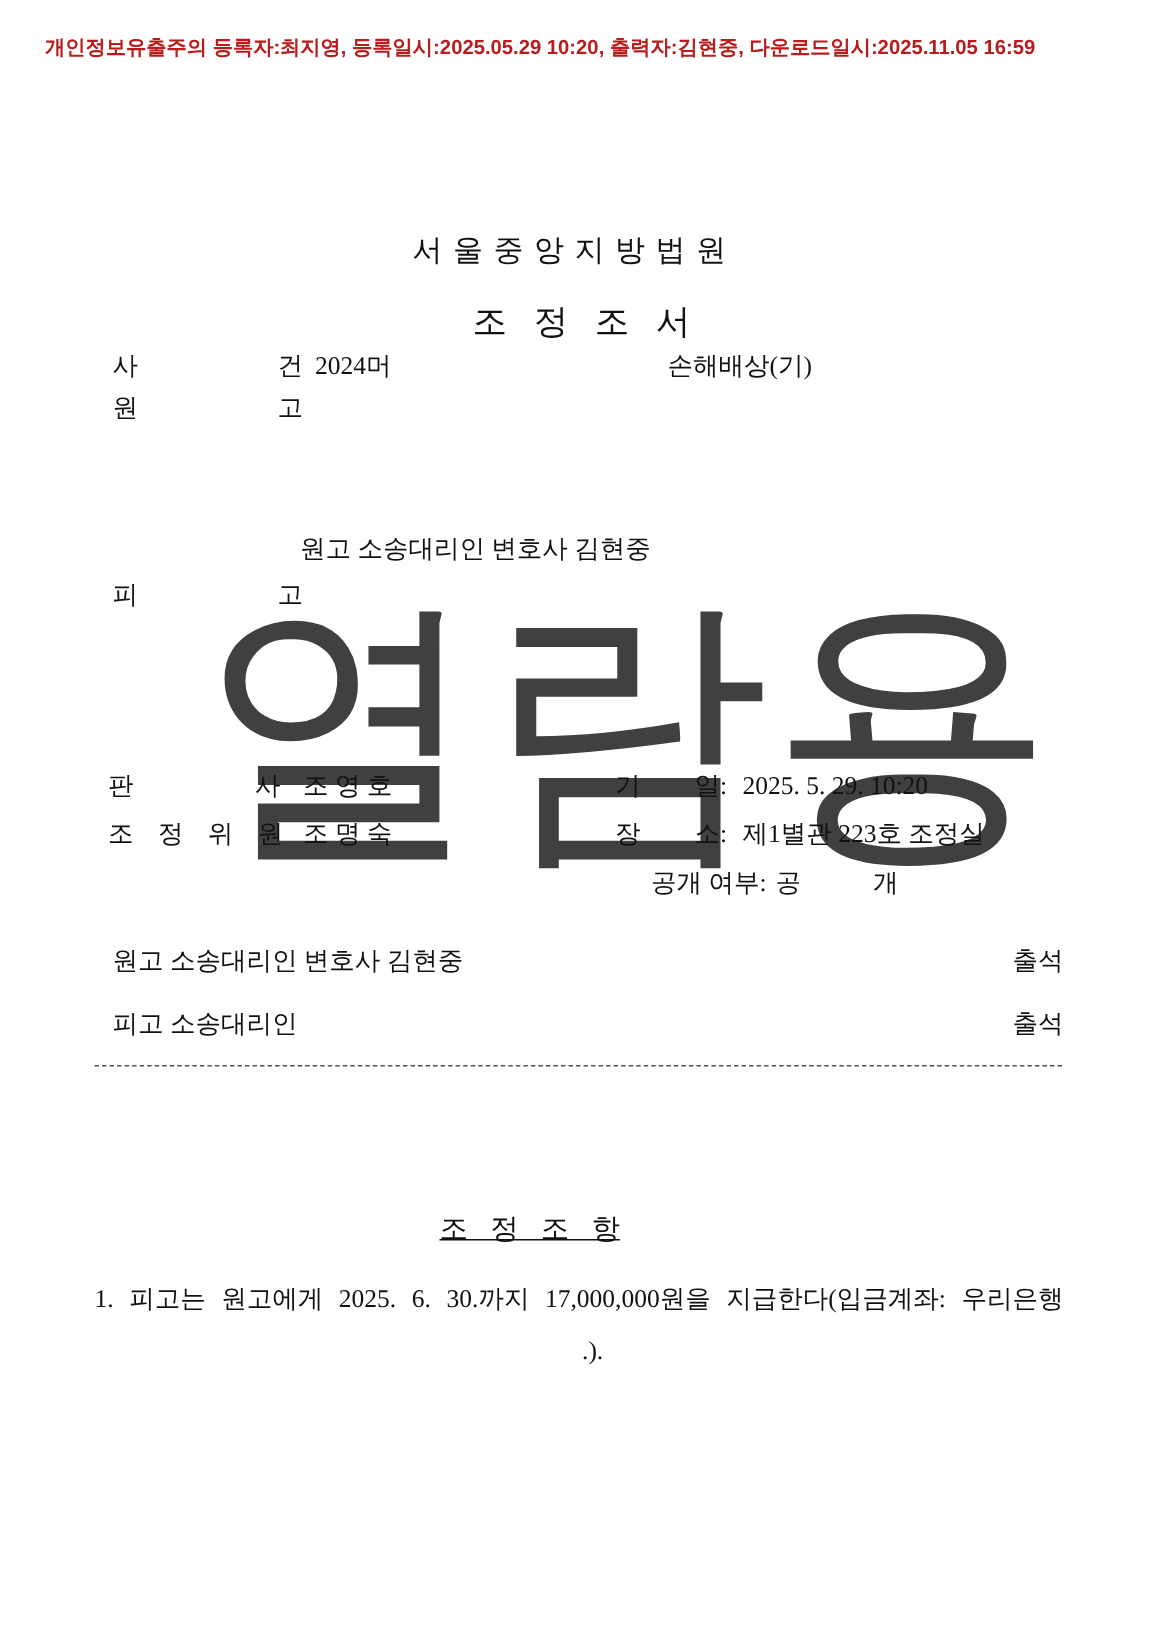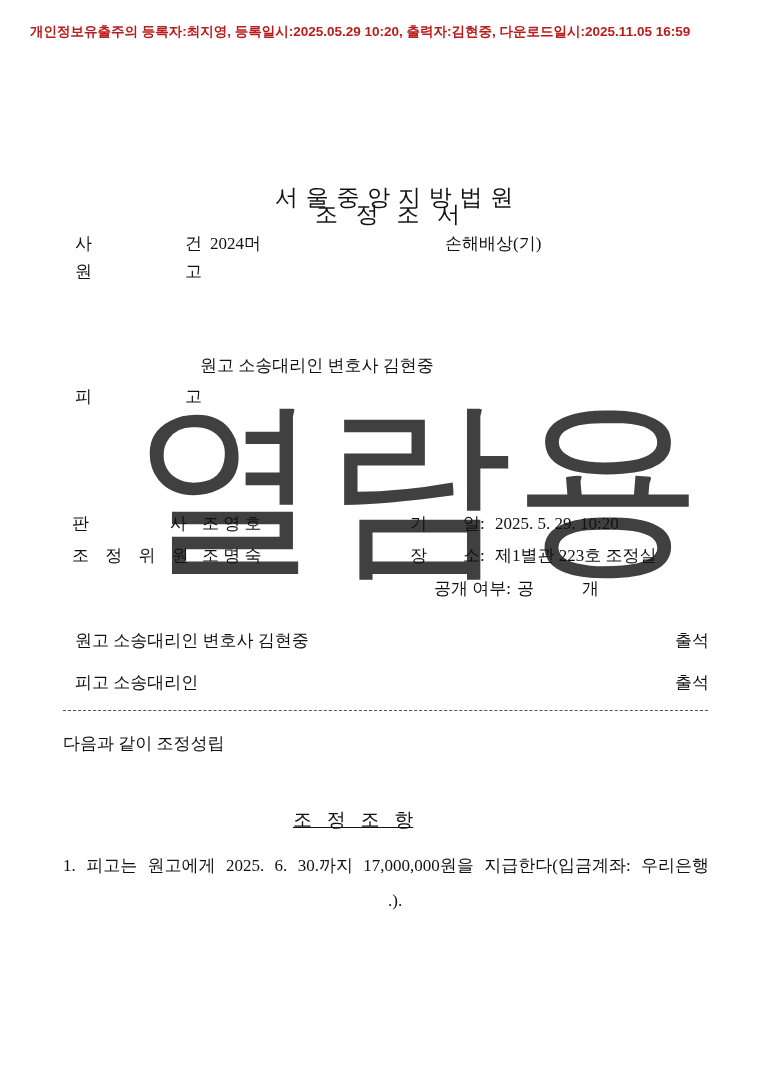--- a/index.html
+++ b/index.html
@@ -23,21 +23,21 @@
   }
   .watermark {
     font-size: 190px;
     line-height: 1;
     color: #ececec;
     letter-spacing: 0px;
     z-index: 0;
     user-select: none;
   }
   .t { font-size: 17px; line-height: 1.35; z-index: 2; }
-  .court-title { font-size: 23px; letter-spacing: 1px; margin-top: 28px; }
+  .court-title { font-size: 20px; letter-spacing: 1px; }
   .doc-title { font-size: 23px; word-spacing: 12px; }
   .sec-heading { font-size: 19px; word-spacing: 10px; text-decoration: underline; }
   .mediator-label { word-spacing: 12px; text-align: center; }
   .dashline {
     border-top: 1.5px dashed #555;
     height: 0;
     z-index: 2;
   }
   .item-line {
     width: 646px;
@@ -90,20 +90,19 @@
   <div class="abs t" style="left:517px; top:578px;">공</div>
   <div class="abs t" style="left:582px; top:578px;">개</div>
 
   <div class="abs t" style="left:75px;  top:630px;">원고 소송대리인 변호사 김현중</div>
   <div class="abs t" style="left:675px; top:630px;">출석</div>
   <div class="abs t" style="left:75px;  top:672px;">피고 소송대리인</div>
   <div class="abs t" style="left:675px; top:672px;">출석</div>
 
   <div class="abs dashline" style="left:63px; top:710px; width:645px;"></div>
 
-  <div class="abs t" style="left:63px; top:733px;">다음과 같이 조정성립</div>
 
   <div class="abs t sec-heading" style="left:293px; top:807px;">조 정 조 항</div>
 
   <div class="abs t item-line" style="left:63px; top:855px;">1. 피고는 원고에게 2025. 6. 30.까지 17,000,000원을 지급한다(입금계좌: 우리은행</div>
   <div class="abs t" style="left:388px; top:890px;">.).</div>
 
 </div>
 
 </body></html>

